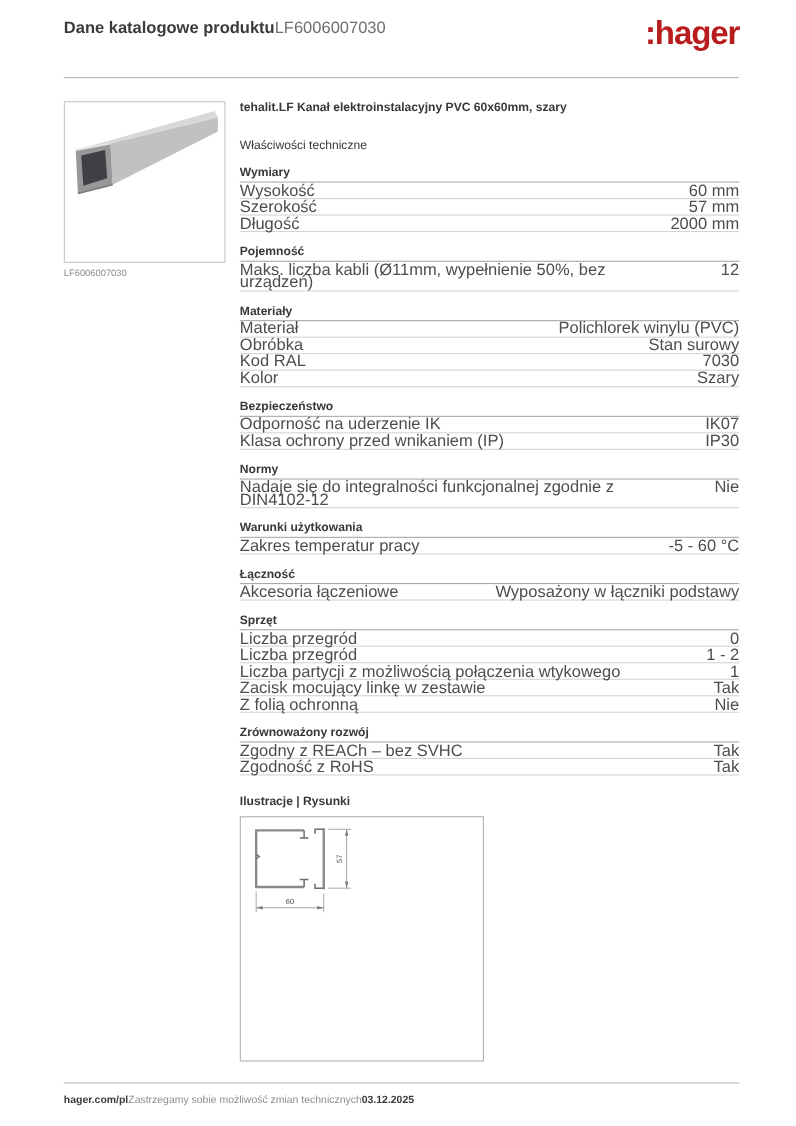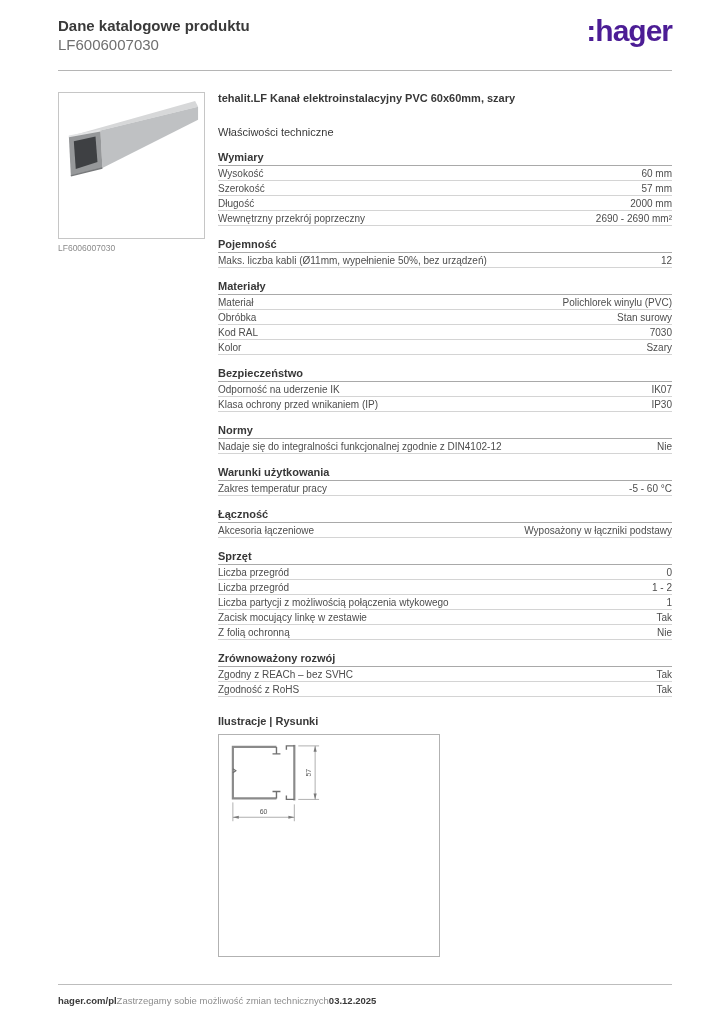--- a/index.html
+++ b/index.html
@@ -1,37 +1,37 @@
 <!DOCTYPE html>
 <html><head>
 <meta charset="utf-8">
 <style>
   html,body{margin:0;padding:0;background:#e8e8e8;}
   .page{position:relative;width:724px;height:1024px;background:#ffffff;margin:0 auto;
         font-family:"Liberation Sans",sans-serif;color:#3c3c3c;overflow:hidden;}
 
   
   .header{position:absolute;left:58px;top:16px;right:52px;display:flex;justify-content:space-between;align-items:flex-start;}
-  .header-titles{display:flex;flex-direction:column;}
+  .header-titles{display:flex;flex-direction:row;}
   .doc-title{font-size:15px;font-weight:bold;color:#3a3a3a;line-height:19px;}
   .doc-ref{font-size:15px;color:#6f6f6f;line-height:19px;}
   .logo{font-size:30px;font-weight:bold;letter-spacing:-1px;line-height:30px;}
   .header-rule{position:absolute;left:58px;top:70px;width:614px;height:1px;background:#b5b5b5;}
 
   
   .photo-box{position:absolute;left:58px;top:92px;width:147px;height:147px;border:1px solid #c6c6c6;box-sizing:border-box;}
   .photo-caption{position:absolute;left:58px;top:243px;font-size:8.5px;color:#8a8a8a;}
 
   
   .specs-col{position:absolute;left:218px;top:92px;width:454px;}
   .product-title{font-size:11px;font-weight:bold;color:#383838;line-height:13px;}
   .props-heading{font-size:11px;font-weight:normal;color:#383838;margin-top:21px;line-height:13px;}
   .section{margin-top:12px;}
   .section-header{font-size:11px;font-weight:bold;color:#383838;padding-bottom:2px;border-bottom:1px solid #a9a9a9;line-height:12px;}
-  .row{display:flex;justify-content:space-between;align-items:baseline;font-size:10px;color:#4d4d4d;
+  .row{display:flex;justify-content:space-between;align-items:baseline;font-size:15px;color:#4d4d4d;
        padding:1.5px 0 1px 0;border-bottom:1px solid #d4d4d4;line-height:11.5px;gap:35px;}
   .row-label{text-align:left;}
   .row-value{text-align:center;white-space:nowrap;padding-left:8px;}
 
   
   .illus-heading{font-size:11px;font-weight:bold;color:#383838;margin-top:18px;line-height:13px;}
   .illus-box{margin-top:6px;width:222px;height:223px;border:1px solid #b2b2b2;box-sizing:border-box;}
 
   
   .footer-rule{position:absolute;left:58px;top:984px;width:614px;height:1px;background:#bdbdbd;}
@@ -45,21 +45,21 @@
 </head>
 <body>
 
 <div class="page">
 
   <div class="header">
     <div class="header-titles">
       <div class="doc-title">Dane katalogowe produktu</div>
       <div class="doc-ref">LF6006007030</div>
     </div>
-    <div class="logo" style="color: #4c1d95;">:hager</div>
+    <div class="logo" style="color: #b91c1c;">:hager</div>
   </div>
   <div class="header-rule"></div>
 
   <div class="photo-box">
     <svg width="145" height="145" viewBox="0 0 147 147">
 
       <polygon points="10,44 138,8 141,14 42,38" fill="#d7d8d9"></polygon>
 
       <polygon points="42,38 141,14 141,27 44,76" fill="#bfc1c3"></polygon>
 
@@ -84,24 +84,20 @@
             <span class="row-label">Wysokość</span>
             <span class="row-value">60 mm</span>
           </div>
           <div class="row">
             <span class="row-label">Szerokość</span>
             <span class="row-value">57 mm</span>
           </div>
           <div class="row">
             <span class="row-label">Długość</span>
             <span class="row-value">2000 mm</span>
-          </div>
-          <div class="row">
-            <span class="row-label">Wewnętrzny przekrój poprzeczny</span>
-            <span class="row-value">2690 - 2690 mm²</span>
           </div>
         </div>
         <div class="section">
           <div class="section-header">Pojemność</div>
           <div class="row">
             <span class="row-label">Maks. liczba kabli (Ø11mm, wypełnienie 50%, bez urządzeń)</span>
             <span class="row-value">12</span>
           </div>
         </div>
         <div class="section">

